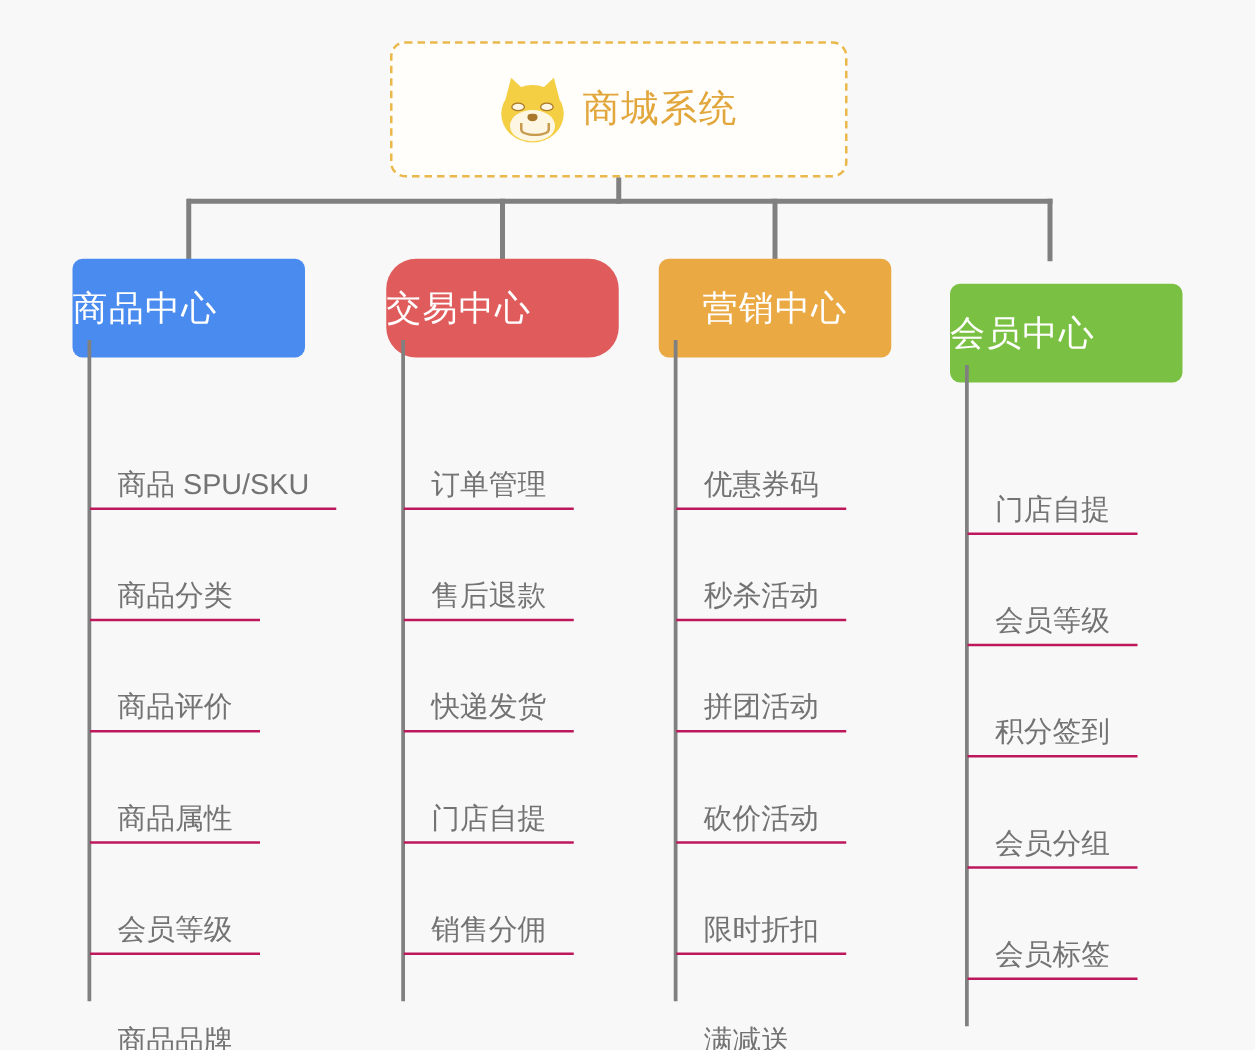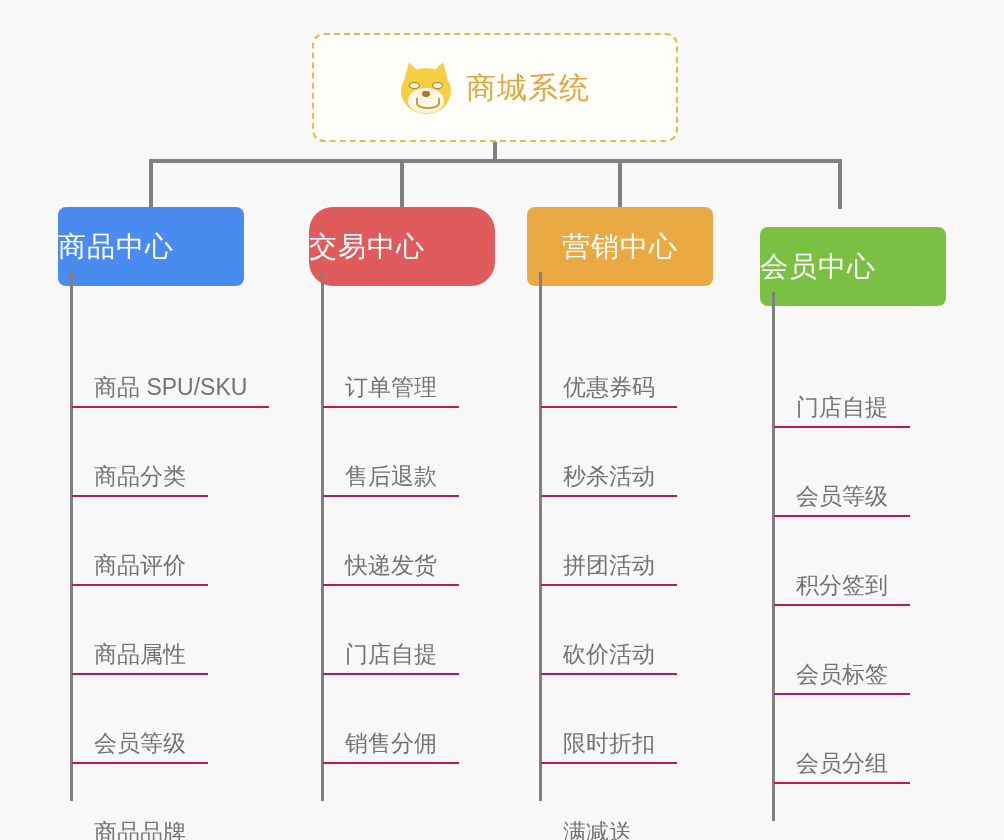--- a/index.html
+++ b/index.html
@@ -263,24 +263,24 @@
       <div class="leaf">
           <span class="leaf-label">门店自提</span>
         </div>
       <div class="leaf">
           <span class="leaf-label">会员等级</span>
         </div>
       <div class="leaf">
           <span class="leaf-label">积分签到</span>
         </div>
       <div class="leaf">
+          <span class="leaf-label">会员分组</span>
+        </div>
+      <div class="leaf">
           <span class="leaf-label">会员标签</span>
         </div>
       <div class="leaf">
-          <span class="leaf-label">会员分组</span>
-        </div>
-      <div class="leaf">
           <span class="leaf-label">收货地址</span>
         </div>
     </div>
   </div>
 
 </div>
 
 </body></html>

